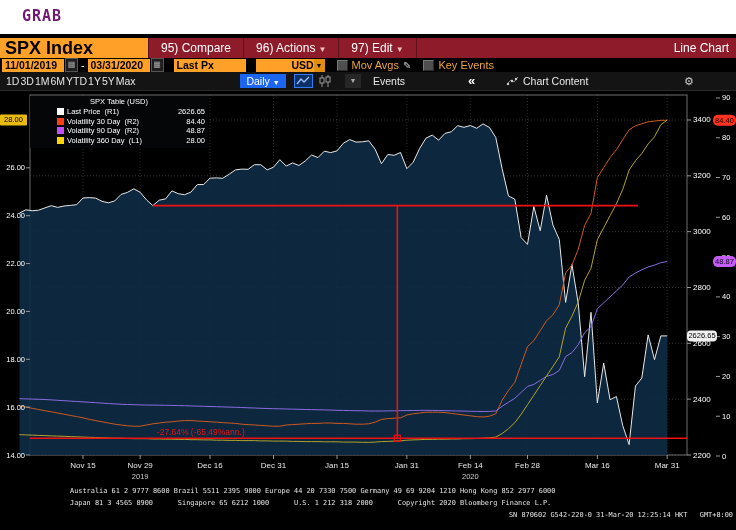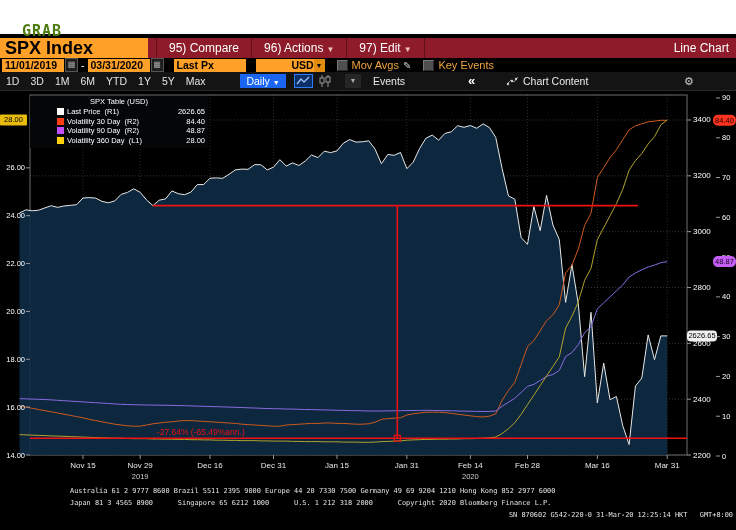--- a/index.html
+++ b/index.html
@@ -1,41 +1,41 @@
 <!DOCTYPE html>
 <html><head>
 <meta charset="utf-8">
 <style>
   html,body{margin:0;padding:0;background:#000;}
   .screen{position:relative;width:736px;height:530px;background:#000;overflow:hidden;
           font-family:"Liberation Sans",sans-serif;}
   
   .cap{position:absolute;left:0;top:0;width:736px;height:34px;background:#ffffff;}
-  .cap span{position:absolute;left:22px;top:22px;color:#4d7c0f;font:bold 15px "DejaVu Sans Mono",monospace;letter-spacing:1px;}
+  .cap span{position:absolute;left:22px;top:7px;color:#701a75;font:bold 15px "DejaVu Sans Mono",monospace;letter-spacing:1px;}
   
   .row-red{position:absolute;left:0;top:38px;width:736px;height:20px;background:#8e1b2a;display:flex;align-items:center;}
   .sec-field{width:148px;height:20px;background:#ffa028;color:#000;font-size:18px;font-weight:bold;
              line-height:20px;padding-left:5px;box-sizing:border-box;}
   .rbtn{color:#fff;font-size:12px;height:20px;line-height:20px;padding:0 12px;border-right:1px solid rgba(0,0,0,.35);cursor:default;white-space:nowrap;}
   .rbtn .crt{font-size:8px;color:#f0c0c0;margin-left:3px;}
   .chart-type{margin-left:auto;color:#fff;font-size:12px;padding-right:7px;}
   
   .row-ctrl{position:absolute;left:0;top:58px;width:736px;height:14px;background:#000;display:flex;align-items:center;font-size:10.5px;}
   .ofield{background:#ffa028;color:#000;height:13px;line-height:13px;padding:0 3px;font-weight:bold;white-space:nowrap;box-sizing:border-box;}
   .w-date{width:62px;}  .w-px{width:72px;margin-left:10px;}
   .w-ccy{width:58px;margin-left:10px;padding-left:36px;}
   .ccy-caret{background:#e08d12;color:#000;height:13px;width:11px;line-height:13px;font-size:7px;text-align:center;}
   .cal{width:11px;height:12px;background:#1d1d1d;border:1px solid #555;color:#aaa;font-size:8px;line-height:11px;text-align:center;margin-left:1px;}
   .dash{color:#fff;margin:0 3px;}
   .chk{width:9px;height:9px;background:#4f4f4f;border:1px solid #777;border-right-color:#2a2a2a;border-bottom-color:#2a2a2a;margin:0 4px 0 12px;}
   .amber{color:#efa43e;font-size:11px;white-space:nowrap;}
   .pencil{color:#c9c9c9;font-size:10px;margin-left:4px;}
   
   .row-period{position:absolute;left:0;top:72px;width:736px;height:18px;background:#141414;color:#ddd;font-size:10.5px;border-bottom:1px solid #2a2a2a;}
-  #periods{position:absolute;left:6px;top:0;height:18px;display:flex;gap:11px;align-items:center;}
+  #periods{position:absolute;left:6px;top:0;height:18px;display:flex;gap:1px;align-items:center;}
   .pbtn{color:#e3e3e3;cursor:default;}
   .daily{position:absolute;left:240px;top:2px;width:46px;height:14px;background:#1a66f0;color:#fff;
          text-align:center;line-height:14px;font-size:10.5px;}
   .daily .crt{font-size:7px;}
   .icon-btn{position:absolute;top:2px;height:14px;box-sizing:border-box;}
   .icon-line{left:294px;width:19px;background:#0c2f66;border:1px solid #2f7df6;}
   .icon-candle{left:317px;width:17px;}
   .icon-caret{left:345px;width:16px;background:#262626;color:#aaa;text-align:center;font-size:7px;line-height:14px;}
   .tbl-btn{position:absolute;left:373px;top:0;line-height:18px;color:#e8e8e8;}
   .collapse{position:absolute;left:468px;top:0;line-height:17px;color:#fff;font-size:13px;font-weight:bold;}
@@ -57,21 +57,21 @@
 <body>
 
 <div class="screen">
 
   <div class="cap">
     <span>GRAB</span>
   </div>
 
   <div class="row-red">
     <div class="sec-field">SPX Index</div>
-    <div class="rbtn" style="border-left:1px solid rgba(0,0,0,.35);margin-left:8px;">
+    <div class="rbtn" style="border-left:1px solid rgba(0,0,0,.35);">
       <span>95) Compare</span>
     </div>
     <div class="rbtn">
       <span>96) Actions</span><span class="crt">▼</span>
     </div>
     <div class="rbtn">
       <span>97) Edit</span><span class="crt">▼</span>
     </div>
     <div class="chart-type">Line Chart</div>
   </div>

